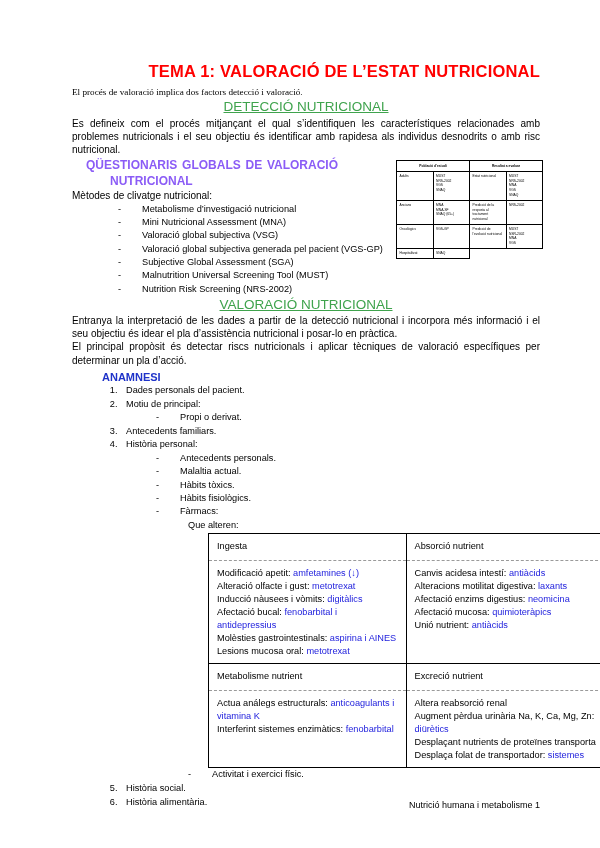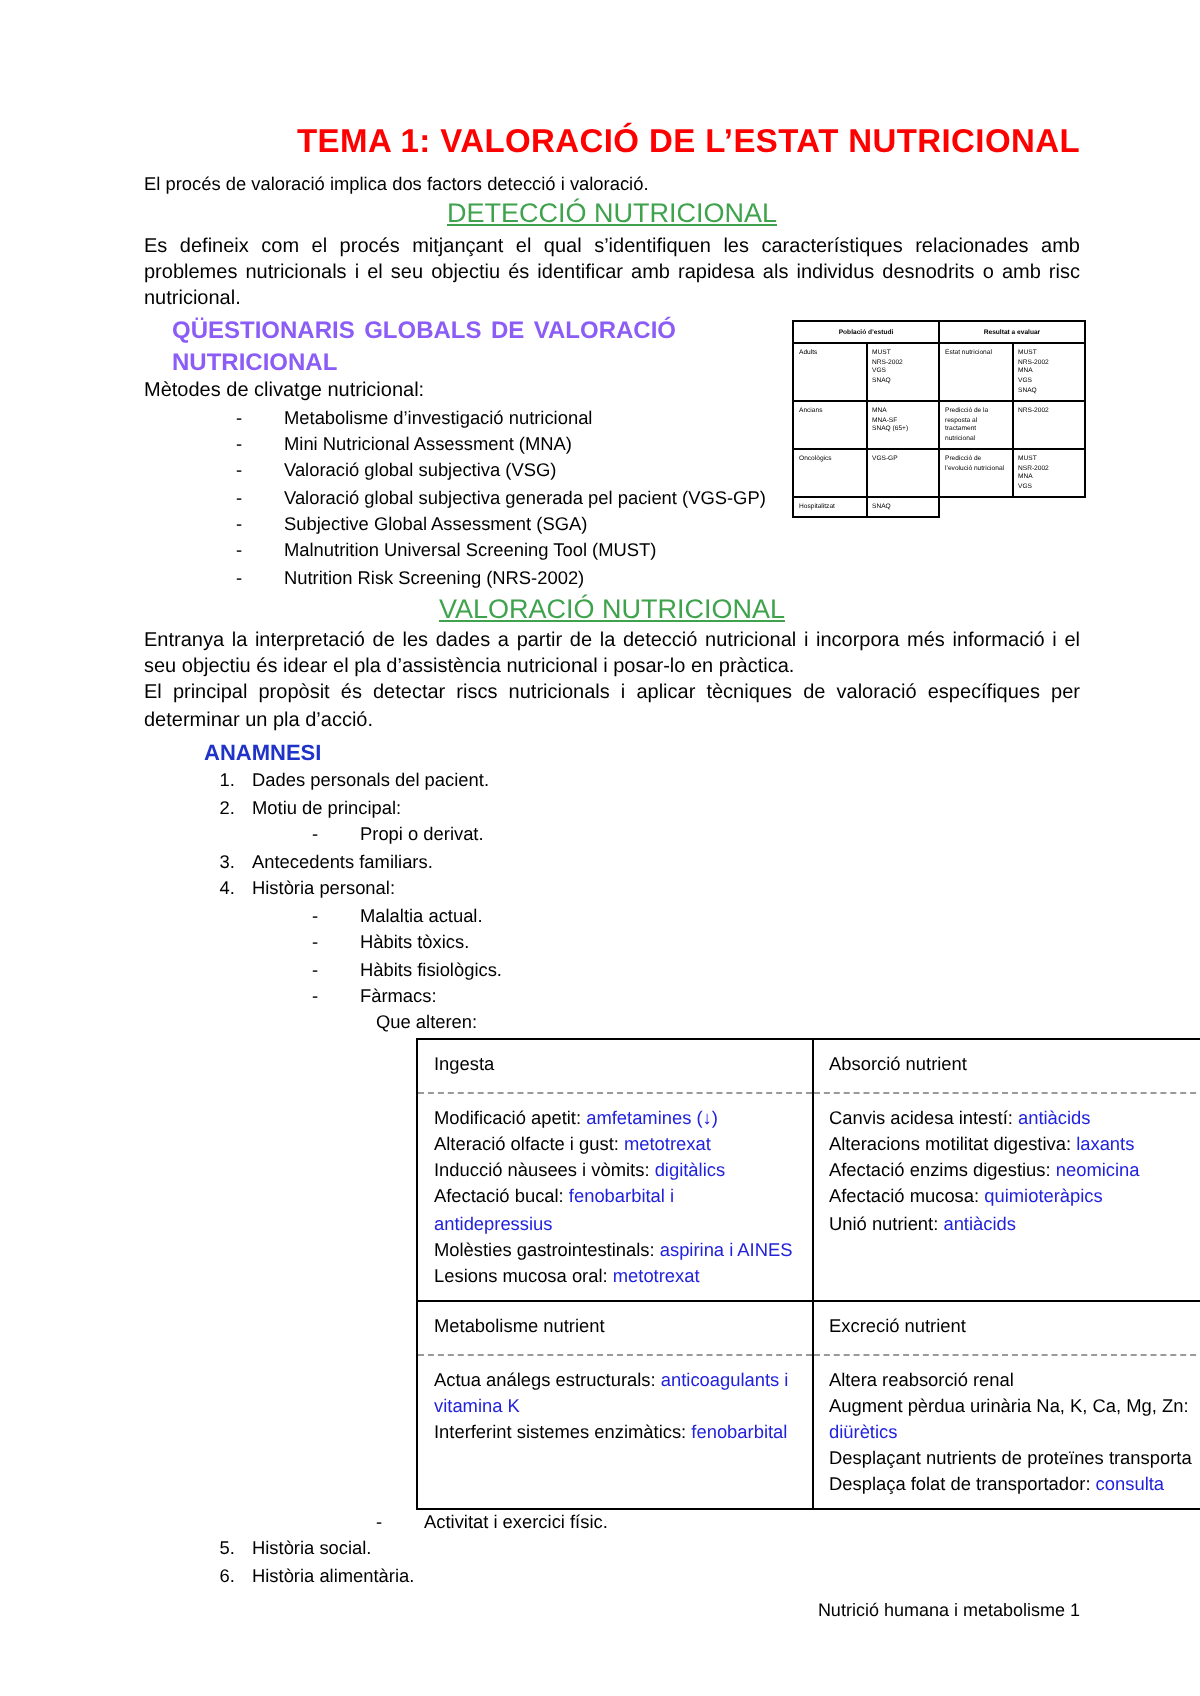--- a/index.html
+++ b/index.html
@@ -50,20 +50,21 @@
     text-align: justify;
     text-align-last: justify;
     width: 252px;
     margin: 2px 0 0 14px;
     line-height: 1.3;
   }
   .h-blue-q .second {
     display: block;
     text-align: center;
     text-align-last: left;
+    margin-left: 24px;
   }
   .h-blue-anam {
     color: #1f33c9;
     font-size: 11px;
     font-weight: bold;
     margin: 3px 0 0 30px;
     line-height: 1.3;
   }
 
   
@@ -72,20 +73,21 @@
     line-height: 1.32;
     margin: 0 0 0 0;
     text-align: justify;
   }
   p.body.plain { text-align: left; }
 
   .lead {
     font-size: 9.2px;
     line-height: 1.35;
     margin: 0;
+    font-family: Liberation Serif, serif;
   }
 
   
   .q-block { position: relative; }
   .mini-table-wrap {
     position: absolute;
     right: -3px;
     top: 2px;
     width: 147px;
   }
@@ -282,20 +284,21 @@
     <li>
       <span>Motiu de principal:</span>
       <ul class="dash sub2">
         <li>Propi o derivat.</li>
       </ul>
     </li>
     <li>Antecedents familiars.</li>
     <li>
       <span>Història personal:</span>
       <ul class="dash sub2" id="historia-sub">
+          <li>Antecedents personals.</li>
           <li>Malaltia actual.</li>
           <li>Hàbits tòxics.</li>
           <li>Hàbits fisiològics.</li>
           <li>Fàrmacs:</li>
         </ul>
     </li>
   </ol>
 
   <div class="que-alteren">Que alteren:</div>
 
@@ -328,21 +331,21 @@
       </tr>
       <tr>
         <td class="body-cell" id="cell-2">
             <div><span>Actua análegs estructurals: </span><span class="drug">anticoagulants i vitamina K</span></div>
             <div><span>Interferint sistemes enzimàtics: </span><span class="drug">fenobarbital</span></div>
           </td>
         <td class="body-cell" id="cell-3">
             <div><span>Altera reabsorció renal</span></div>
             <div><span>Augment pèrdua urinària Na, K, Ca, Mg, Zn: </span><span class="drug">diürètics</span></div>
             <div><span>Desplaçant nutrients de proteïnes transporta</span></div>
-            <div><span>Desplaça folat de transportador: </span><span class="drug">consulta</span></div>
+            <div><span>Desplaça folat de transportador: </span><span class="drug">sistemes</span></div>
           </td>
       </tr>
     </tbody>
   </table>
 
   <ul class="dash sub" style="padding-left:116px;">
     <li>Activitat i exercici físic.</li>
   </ul>
 
   <ol class="tail" id="tail-list" start="5">

